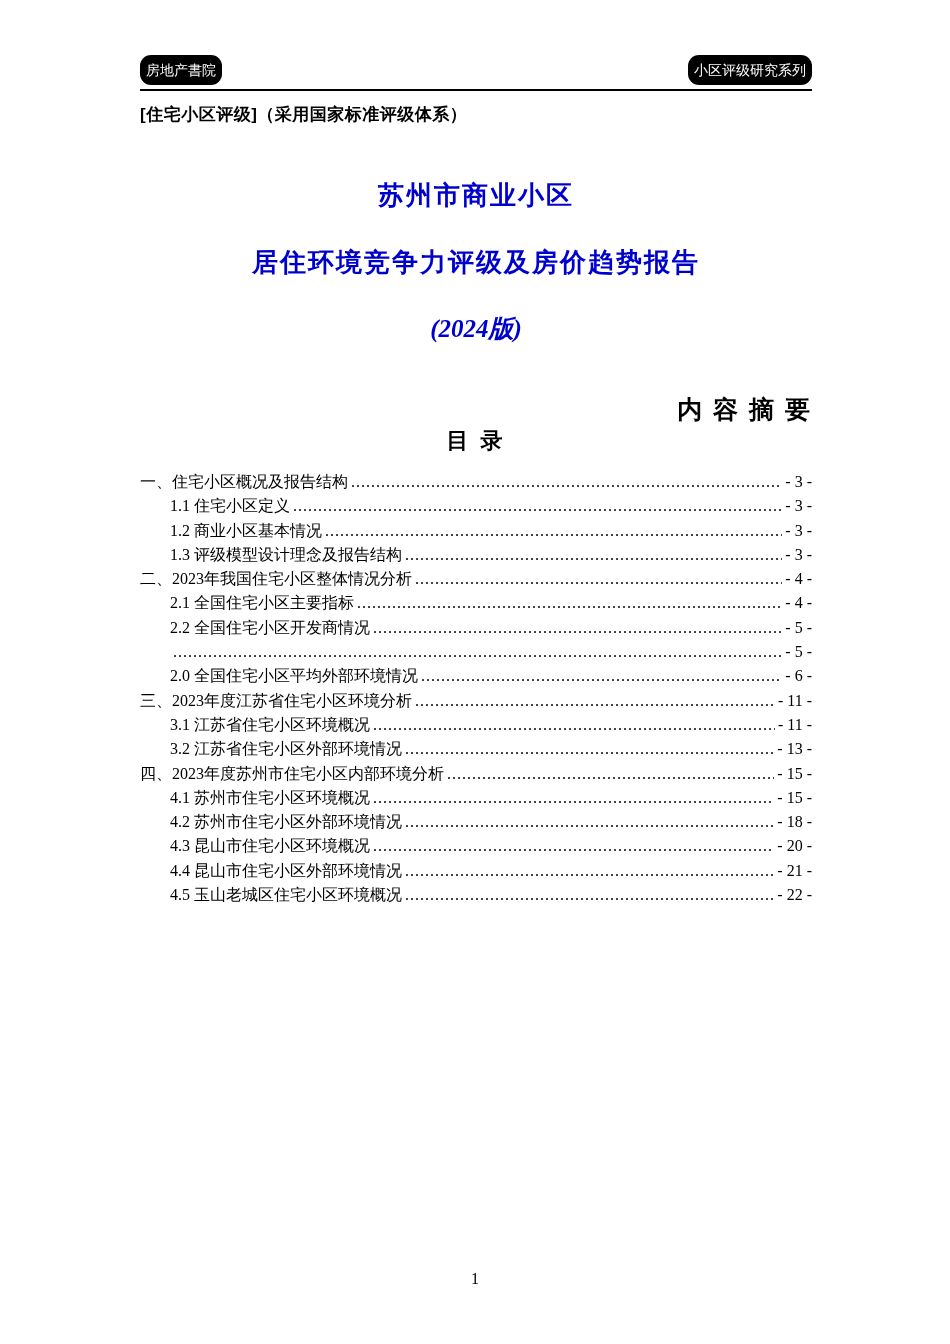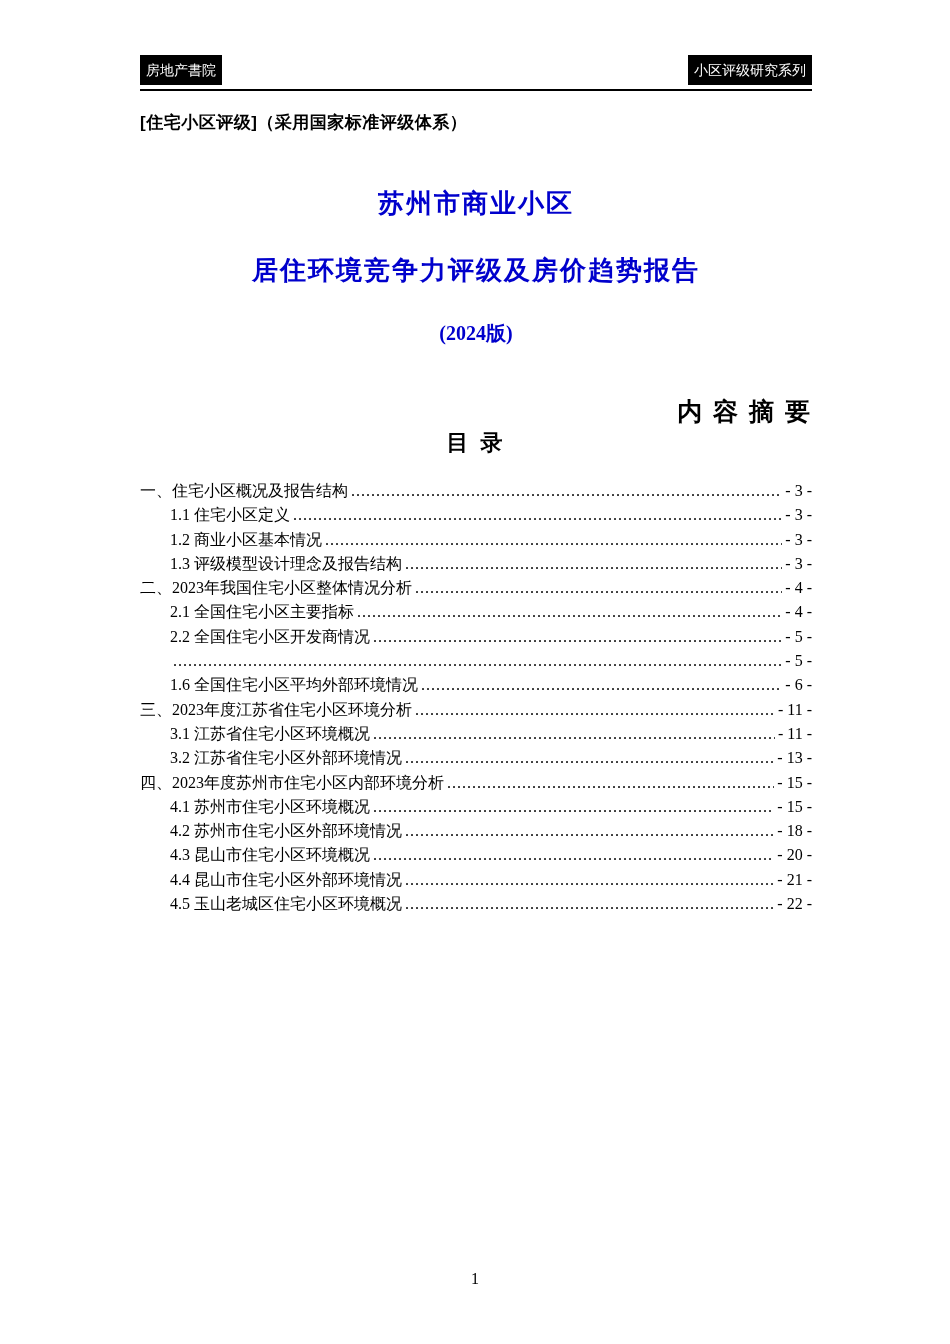--- a/index.html
+++ b/index.html
@@ -16,45 +16,47 @@
   
   .doc-header { display: flex; justify-content: space-between; align-items: center; }
   .header-chip {
     background: var(--header_bg, #000);
     color: var(--header_text, #fff);
     font-family: "Liberation Sans", "DejaVu Sans", sans-serif;
     font-size: 14px;
     line-height: 1;
     padding: 8px 6px;
     white-space: nowrap;
+    border-radius: 11px;
   }
   .header-rule { border-bottom: 2px solid #000; margin-top: 4px; }
 
   .series-line {
-    margin-top: 20px;
+    margin-top: 12px;
     font-family: "Liberation Sans", "DejaVu Sans", sans-serif;
     font-weight: bold;
     font-size: 17px;
     letter-spacing: 0.5px;
   }
 
   
   .title-block { margin-top: 52px; text-align: center; }
   .title-main {
     color: var(--accent_blue, #0000CC);
     font-weight: bold;
     font-size: 26px;
     letter-spacing: 2px;
     margin-bottom: 32px;
   }
   .title-edition {
     color: var(--accent_blue, #0000CC);
     font-weight: bold;
-    font-size: 20px;
+    font-size: 25px;
     margin-bottom: 2px;
+    font-style: italic;
   }
 
   
   .abstract-heading {
     margin-top: 48px;
     text-align: right;
     font-size: 25px;
     font-weight: bold;
     letter-spacing: 2px;
     font-family: "Liberation Sans", "DejaVu Sans", sans-serif;
@@ -69,21 +71,21 @@
   .abstract-paragraph .bold { font-weight: bold; }
 
   
   .toc-heading {
     text-align: center;
     font-size: 22px;
     font-weight: bold;
     letter-spacing: 3px;
     font-family: "Liberation Sans", "DejaVu Sans", sans-serif;
   }
-  .toc-list { margin-top: 21px; }
+  .toc-list { margin-top: 14px; }
   .toc-row {
     display: flex;
     align-items: baseline;
     font-size: 16px;
     line-height: 24.3px;
     cursor: pointer;
     text-decoration: none;
     color: #000;
   }
   .toc-row.level-2 { padding-left: 30px; }
@@ -168,21 +170,21 @@
       <div class="toc-row level-2">
         <span class="toc-label">2.2 全国住宅小区开发商情况</span>
         <span class="toc-dots"></span>
         <span class="toc-page">- 5 -</span>
       </div>
       <div class="toc-row level-2">
         <span class="toc-dots"></span>
         <span class="toc-page">- 5 -</span>
       </div>
       <div class="toc-row level-2">
-        <span class="toc-label">1.6 全国住宅小区平均外部环境情况</span>
+        <span class="toc-label">2.0 全国住宅小区平均外部环境情况</span>
         <span class="toc-dots"></span>
         <span class="toc-page">- 6 -</span>
       </div>
       <div class="toc-row level-1">
         <span class="toc-label">三、2023年度江苏省住宅小区环境分析</span>
         <span class="toc-dots"></span>
         <span class="toc-page">- 11 -</span>
       </div>
       <div class="toc-row level-2">
         <span class="toc-label">3.1 江苏省住宅小区环境概况</span>

